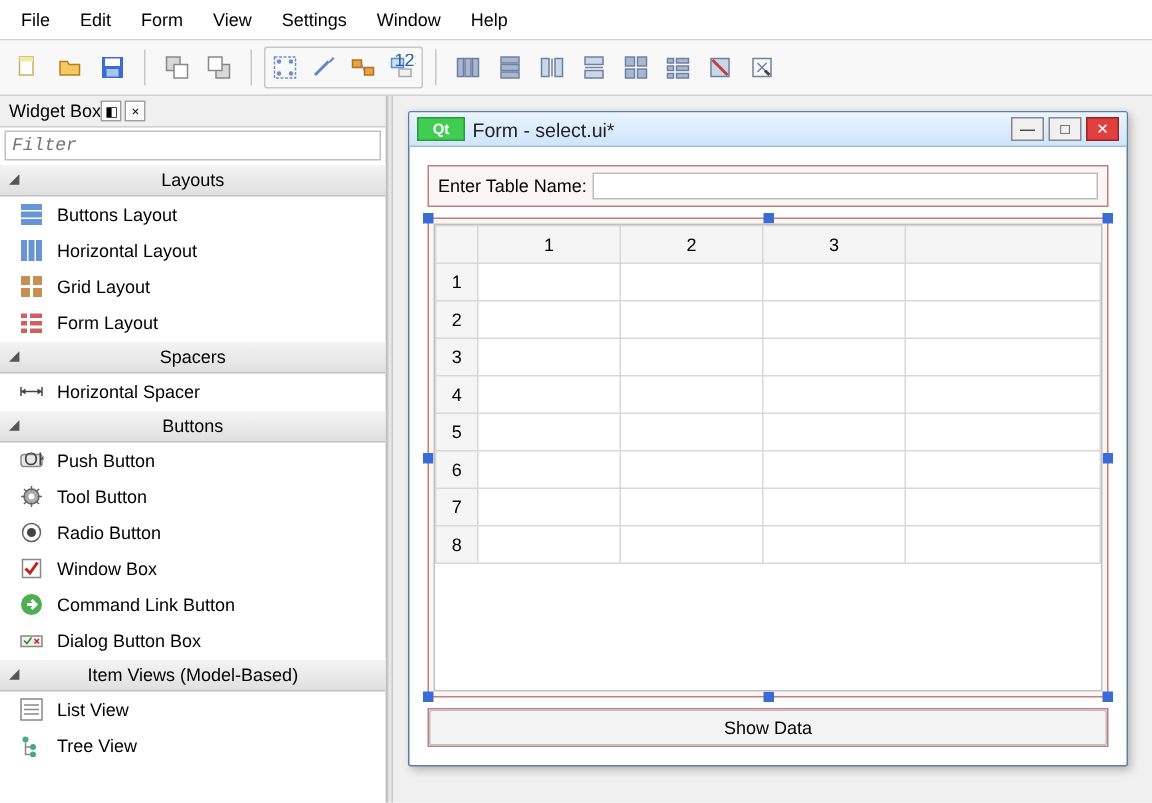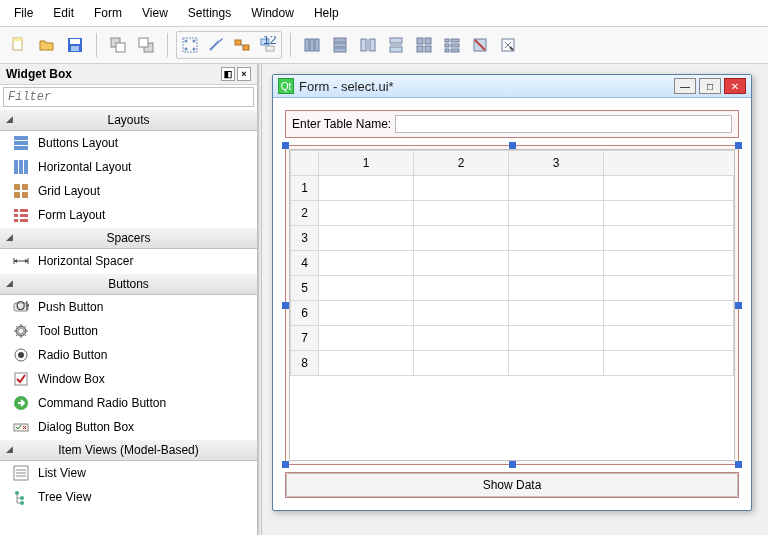--- a/index.html
+++ b/index.html
@@ -14,35 +14,35 @@
 .toolbar .tbtn { width: 26px; height: 26px; display: flex; align-items: center; justify-content: center; border: 1px solid transparent; border-radius: 2px; cursor: default; }
 .toolbar .tsep { width: 1px; height: 24px; background: #c8c8c8; margin: 0 6px; }
 .tool-group { display: flex; border: 1px solid #c8c8c8; border-radius: 2px; }
 .tool-group .tbtn { border-radius: 0; }
 
 
 .workspace { display: flex; height: calc(535px - 26px - 36px); }
 
 
 .widgetbox { width: 258px; background: #fff; border-right: 1px solid #c0c0c0; display: flex; flex-direction: column; }
-.wb-title { display: flex; align-items: center; justify-content: space-between; background: #f0f0f0; border-bottom: 1px solid #d0d0d0; padding: 3px 6px; font-weight: bold; }
+.wb-title { display: flex; align-items: center; justify-content: flex-start; background: #f0f0f0; border-bottom: 1px solid #d0d0d0; padding: 3px 6px; font-weight: normal; }
 .wb-title .winbtns { display: flex; gap: 2px; }
 .wb-title .winbtns span { width: 14px; height: 14px; border: 1px solid #a0a0a0; font-size: 9px; display: flex; align-items: center; justify-content: center; background: #fff; cursor: default; }
 .wb-filter { border: 1px solid #c0c0c0; margin: 2px 3px; padding: 2px 4px; color: #888; font-style: italic; font-family: Liberation Mono, monospace; }
 .wb-cat { position: relative; }
 .wb-cat-hdr { background: linear-gradient(#f4f4f4,#e0e0e0); border-top: 1px solid #fff; border-bottom: 1px solid #c0c0c0; text-align: center; padding: 3px 0; font-weight: 500; position: relative; }
 .wb-cat-hdr .arrow { position: absolute; left: 6px; top: 4px; font-size: 9px; color: #555; }
 .wb-item { display: flex; align-items: center; gap: 8px; padding: 4px 8px 4px 12px; cursor: default; }
 .wb-icon { width: 18px; height: 16px; display: flex; align-items: center; justify-content: center; }
 
 
 .designarea { flex: 1; background: #f0f0f0; padding: 10px; }
 .formwin { width: 480px; background: #fff; border: 1px solid #5a7fa0; border-radius: 2px; box-shadow: 2px 2px 6px rgba(0,0,0,0.25); }
 .fw-title { background: linear-gradient(#eaf4ff,#cfe5fb); border-bottom: 1px solid #9ab8d6; display: flex; align-items: center; padding: 3px 5px; gap: 5px; }
-.fw-title .qt { width: 16px; height: 16px; background: #41cd52; border: 1px solid #2a9c3a; display: flex; align-items: center; justify-content: center; color: #fff; font-weight: normal; font-size: 10px; }
+.fw-title .qt { width: 32px; height: 16px; background: #41cd52; border: 1px solid #2a9c3a; display: flex; align-items: center; justify-content: center; color: #fff; font-weight: bold; font-size: 10px; }
 .fw-title .ttl { flex: 1; font-size: 13px; color: #222; }
 .fw-title .wbtns { display: flex; gap: 3px; }
 .fw-title .wbtns span { width: 22px; height: 16px; border: 1px solid #888; background: #f0f0f0; display: flex; align-items: center; justify-content: center; font-size: 10px; cursor: default; }
 .fw-title .wbtns .close { background: #e04040; color: #fff; border-color: #a02020; }
 .fw-body { padding: 12px; position: relative; }
 
 
 .sel { position: relative; border: 1px solid #c08080; background: rgba(240,200,200,0.18); }
 .handle { position: absolute; width: 7px; height: 7px; background: #3a6cd6; }
 .h-tl{top:-4px;left:-4px}.h-tr{top:-4px;right:-4px}.h-bl{bottom:-4px;left:-4px}.h-br{bottom:-4px;right:-4px}
@@ -315,21 +315,21 @@
           </span>
           <span>Window Box</span>
         </div>
       <div class="wb-item">
           <span class="wb-icon">
             <svg width="16" height="16">
               <circle cx="8" cy="8" r="7" fill="#4caf50"></circle>
               <path d="M5 8h5M8 5l3 3-3 3" stroke="#fff" stroke-width="2" fill="none"></path>
             </svg>
           </span>
-          <span>Command Radio Button</span>
+          <span>Command Link Button</span>
         </div>
       <div class="wb-item">
           <span class="wb-icon">
             <svg width="16" height="16">
               <rect x="1" y="5" width="14" height="7" fill="#f0f0f0" stroke="#888"></rect>
               <path d="M3 8l2 2 3-4" stroke="#2a8a2a" fill="none"></path>
               <path d="M10 7l3 3M13 7l-3 3" stroke="#c02020"></path>
             </svg>
           </span>
           <span>Dialog Button Box</span>

